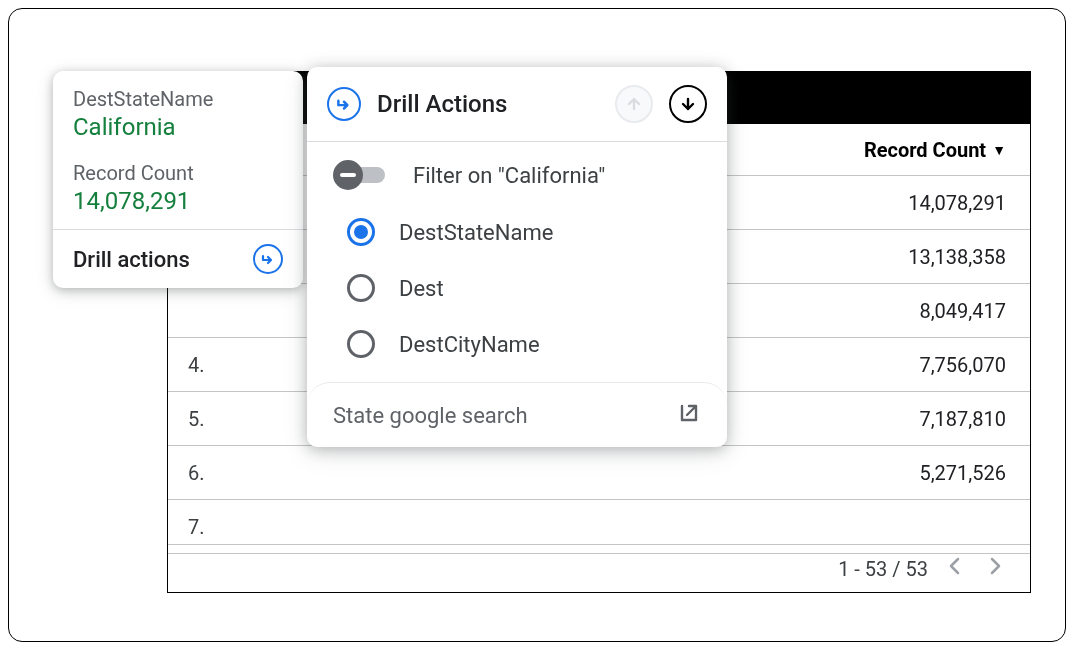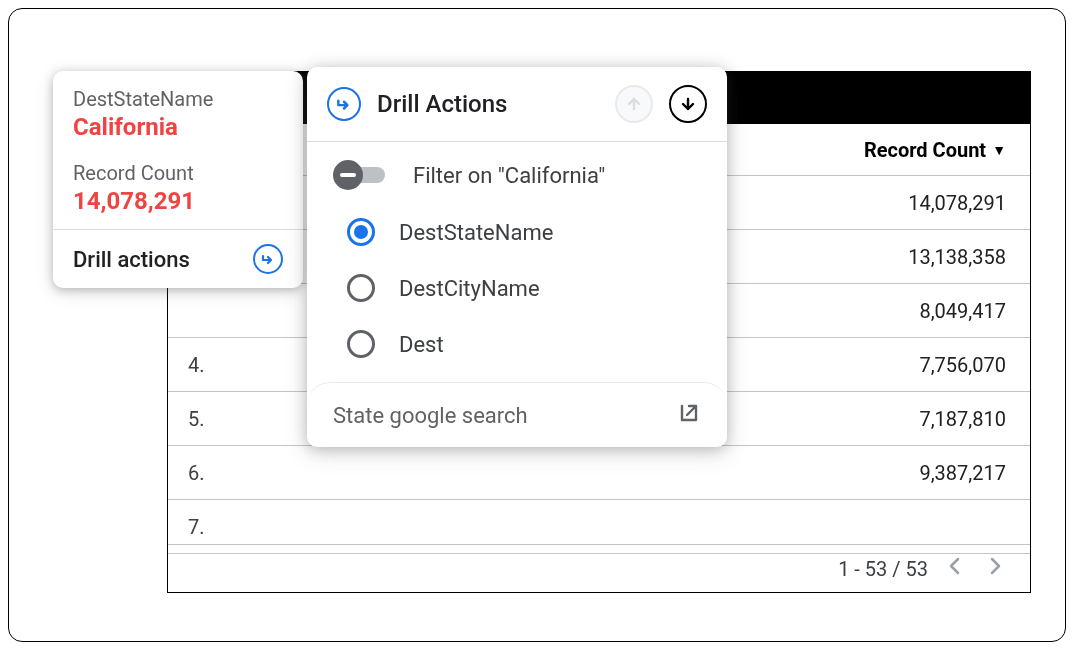--- a/index.html
+++ b/index.html
@@ -123,22 +123,22 @@
     .tooltip-section {
       padding: 16px 20px 14px 20px;
     }
     .tooltip-label {
       font-size: 20px;
       color: #5f6368;
       margin-bottom: 2px;
     }
     .tooltip-value {
       font-size: 24px;
-      font-weight: 700;
-      color: #ef4444;
+      font-weight: 400;
+      color: #15803d;
     }
     .tooltip-divider {
       height: 1px;
       background: #dadce0;
     }
     .drill-actions-row {
       display: flex;
       align-items: center;
       justify-content: space-between;
       padding: 14px 20px;
@@ -309,21 +309,21 @@
       <div class="table-row">
         <span class="row-num">4.</span>
         <span class="row-value">7,756,070</span>
       </div>
       <div class="table-row">
         <span class="row-num">5.</span>
         <span class="row-value">7,187,810</span>
       </div>
       <div class="table-row">
         <span class="row-num">6.</span>
-        <span class="row-value">9,387,217</span>
+        <span class="row-value">5,271,526</span>
       </div>
       <div class="table-row">
         <span class="row-num">7.</span>
       </div>
     </div>
     <div class="table-footer">
       <span class="page-info">1 - 53 / 53</span>
       <span class="pager-btn">
         <svg width="14" height="20" viewBox="0 0 14 20">
             <path d="M10 3 L3 10 L10 17" stroke="#9aa0a6" stroke-width="2.5" fill="none" stroke-linecap="round" stroke-linejoin="round"></path>
@@ -390,25 +390,25 @@
         <span class="option-text">Filter on "California"</span>
       </div>
       <div class="drill-option">
         <span class="radio radio-selected">
             <span class="radio-dot"></span>
           </span>
         <span class="option-text">DestStateName</span>
       </div>
       <div class="drill-option">
         <span class="radio radio-unselected"></span>
-        <span class="option-text">DestCityName</span>
+        <span class="option-text">Dest</span>
       </div>
       <div class="drill-option">
         <span class="radio radio-unselected"></span>
-        <span class="option-text">Dest</span>
+        <span class="option-text">DestCityName</span>
       </div>
     </div>
     <div class="drill-footer">
       <span class="search-text">State google search</span>
       <span class="open-icon">
         <svg width="24" height="24" viewBox="0 0 24 24">
             <path d="M5 5 L5 19 L19 19 L19 13 M12 5 L19 5 L19 12 M19 5 L10 14" stroke="#5f6368" stroke-width="2.4" fill="none" stroke-linecap="round" stroke-linejoin="round"></path>
           </svg>
       </span>
     </div>

